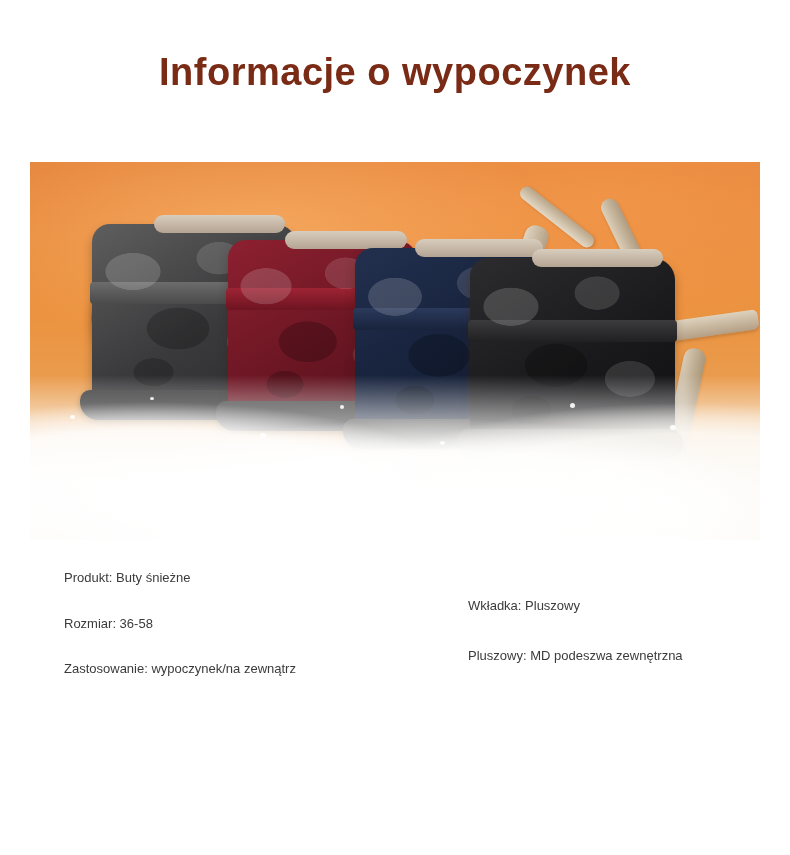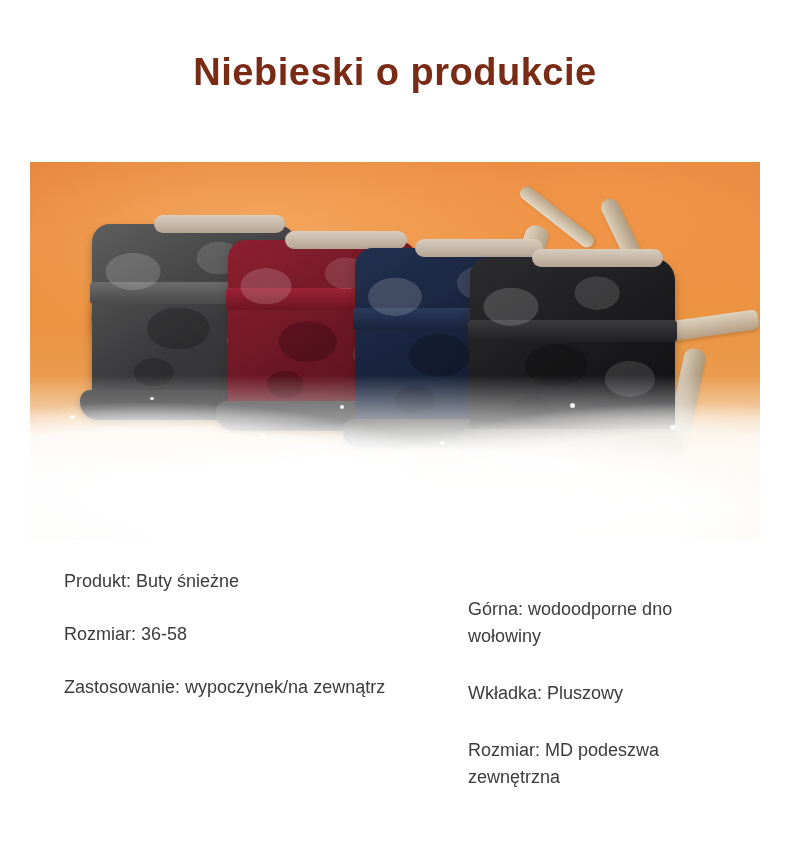--- a/index.html
+++ b/index.html
@@ -184,33 +184,33 @@
     padding-right: 10px;
   }
   .col.right {
     width: 40%;
     padding-left: 0px;
     padding-right: 18px;
     padding-top: 28px;
   }
   .spec {
     color: #3b3b3b;
-    font-size: 18px;
+    font-size: 13px;
     line-height: 1.5;
     margin-bottom: 26px;
   }
   .col.right .spec { margin-bottom: 30px; }
   .spec:last-child { margin-bottom: 0; }
 </style>
 </head>
 <body>
 
 <div class="page">
 
-  <div class="title">Niebieski o produkcie</div>
+  <div class="title">Informacje o wypoczynek</div>
 
   <div class="card">
 
     <div class="photo">
       <div class="bg-warm"></div>
 
       <div class="branch b2"></div>
       <div class="branch b3"></div>
       <div class="branch b5"></div>
       <div class="branch b1"></div>
@@ -253,20 +253,19 @@
       </div>
     </div>
 
     <div class="specs">
       <div class="col left">
         <div class="spec">Produkt: Buty śnieżne</div>
         <div class="spec">Rozmiar: 36-58</div>
         <div class="spec">Zastosowanie: wypoczynek/na zewnątrz</div>
       </div>
       <div class="col right">
-        <div class="spec">Górna: wodoodporne dno wołowiny</div>
         <div class="spec">Wkładka: Pluszowy</div>
-        <div class="spec">Rozmiar: MD podeszwa zewnętrzna</div>
+        <div class="spec">Pluszowy: MD podeszwa zewnętrzna</div>
       </div>
     </div>
 
   </div>
 </div>
 
 </body></html>

